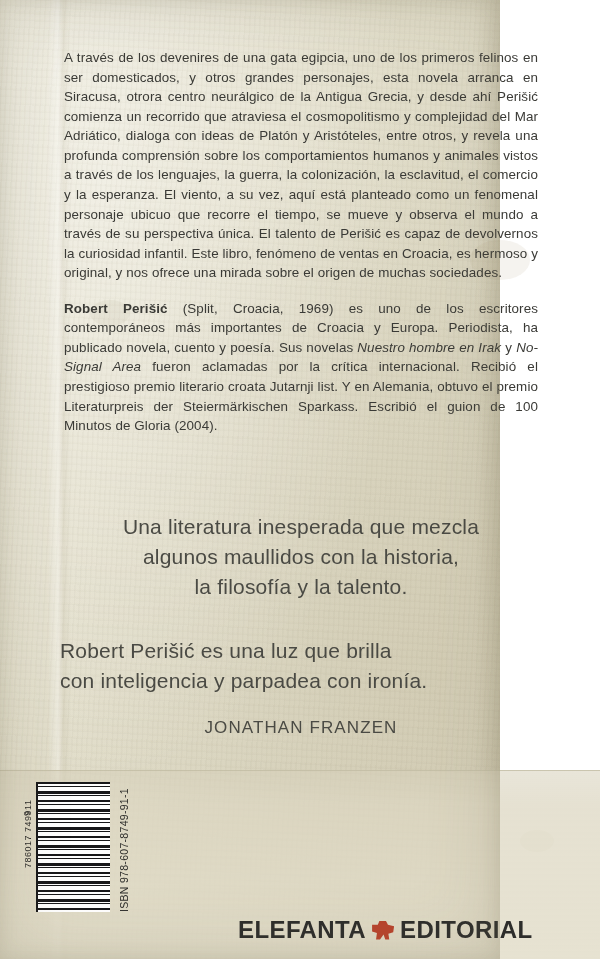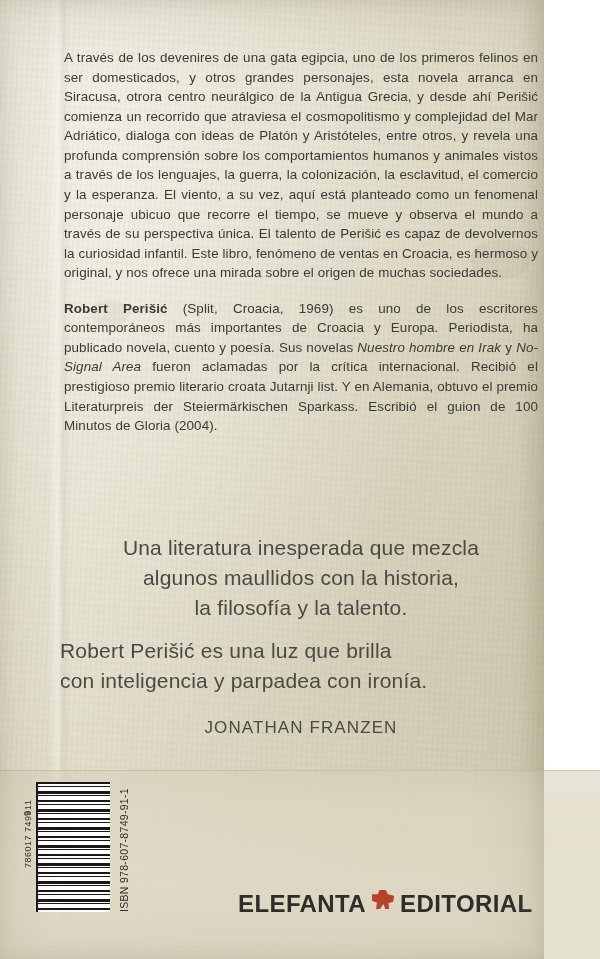--- a/index.html
+++ b/index.html
@@ -11,21 +11,21 @@
     width: 600px;
     height: 959px;
     overflow: hidden;
     font-family: "Liberation Sans", sans-serif;
   }
 
   #cover {
     position: absolute;
     left: 0;
     top: 0;
-    width: 544px;
+    width: 500px;
     height: 959px;
     background:
       radial-gradient(ellipse at 20% 18%, rgba(255,255,255,0.45) 0%, rgba(255,255,255,0) 55%),
       radial-gradient(ellipse at 85% 70%, rgba(190,180,150,0.30) 0%, rgba(190,180,150,0) 60%),
       linear-gradient(115deg, #e9e6d5 0%, #e4e0cd 30%, #dedac6 62%, #d8d3bd 100%);
     box-sizing: border-box;
   }
 
   
   #grain {
@@ -80,21 +80,20 @@
   .ital {
     font-style: italic;
   }
 
   #pull {
     position: absolute;
     left: 60px;
     top: 512px;
     width: 482px;
     text-align: center;
-    margin-top: 21px;
   }
   .pull-line {
     font-size: 21px;
     line-height: 1.42;
     color: #4a4a44;
     letter-spacing: .2px;
   }
   #pull2 {
     position: absolute;
     left: 60px;
@@ -183,22 +182,23 @@
     transform: rotate(-90deg);
     transform-origin: left top;
     white-space: nowrap;
     letter-spacing: .3px;
   }
 
   
   #publisher {
     position: absolute;
     left: 238px;
-    top: 890px;
+    top: 916px;
     display: flex;
+    align-items: center;
     gap: 6px;
   }
   #pub-elefanta {
     font-size: 24px;
     font-weight: bold;
     color: #2d2d2b;
     letter-spacing: .4px;
   }
   #pub-mark {
     width: 22px;

